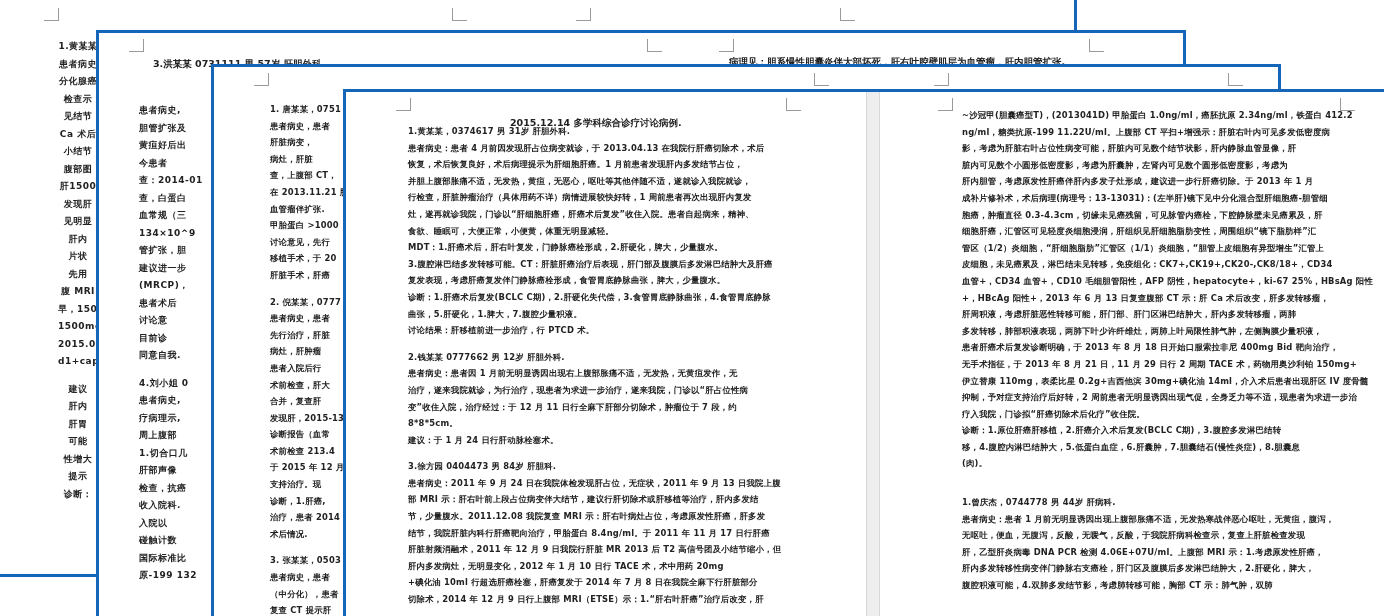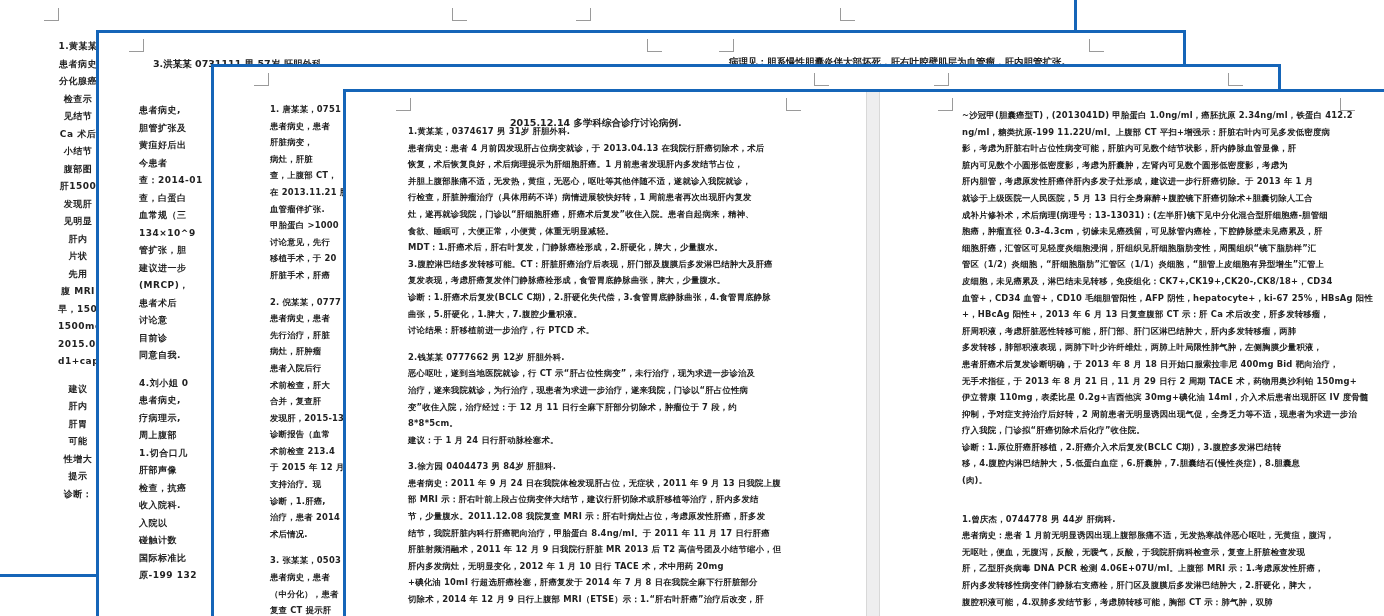--- a/index.html
+++ b/index.html
@@ -172,21 +172,21 @@
         <div class="line">灶，遂再就诊我院，门诊以“肝细胞肝癌，肝癌术后复发”收住入院。患者自起病来，精神、</div>
         <div class="line">食欲、睡眠可，大便正常，小便黄，体重无明显减轻。</div>
         <div class="line">MDT：1.肝癌术后，肝右叶复发，门静脉癌栓形成，2.肝硬化，脾大，少量腹水。</div>
         <div class="line">3.腹腔淋巴结多发转移可能。CT：肝脏肝癌治疗后表现，肝门部及腹膜后多发淋巴结肿大及肝癌</div>
         <div class="line">复发表现，考虑肝癌复发伴门静脉癌栓形成，食管胃底静脉曲张，脾大，少量腹水。</div>
         <div class="line">诊断：1.肝癌术后复发(BCLC C期)，2.肝硬化失代偿，3.食管胃底静脉曲张，4.食管胃底静脉</div>
         <div class="line">曲张，5.肝硬化，1.脾大，7.腹腔少量积液。</div>
         <div class="line">讨论结果：肝移植前进一步治疗，行 PTCD 术。</div>
         <div class="gap"></div>
         <div class="line">2.钱某某 0777662 男 12岁 肝胆外科.</div>
-        <div class="line">恶心呕吐，遂到当地医院就诊，行 CT 示“肝占位性病变”，未行治疗，现为求进一步诊治及</div>
+        <div class="line">患者病史：患者因 1 月前无明显诱因出现右上腹部胀痛不适，无发热，无黄疸发作，无</div>
         <div class="line">治疗，遂来我院就诊，为行治疗，现患者为求进一步治疗，遂来我院，门诊以“肝占位性病</div>
         <div class="line">变”收住入院，治疗经过：于 12 月 11 日行全麻下肝部分切除术，肿瘤位于 7 段，约</div>
         <div class="line">8*8*5cm。</div>
         <div class="line">建议：于 1 月 24 日行肝动脉栓塞术。</div>
         <div class="gap"></div>
         <div class="line">3.徐方园 0404473 男 84岁 肝胆科.</div>
         <div class="line">患者病史：2011 年 9 月 24 日在我院体检发现肝占位，无症状，2011 年 9 月 13 日我院上腹</div>
         <div class="line">部 MRI 示：肝右叶前上段占位病变伴大结节，建议行肝切除术或肝移植等治疗，肝内多发结</div>
         <div class="line">节，少量腹水。2011.12.08 我院复查 MRI 示：肝右叶病灶占位，考虑原发性肝癌，肝多发</div>
         <div class="line">结节，我院肝脏内科行肝癌靶向治疗，甲胎蛋白 8.4ng/ml。于 2011 年 11 月 17 日行肝癌</div>
@@ -199,21 +199,20 @@
   <div class="split-gap" style="left:520px;"></div>
   <div class="page" style="left:534px; top:0; width:510px; height:540px;">
     <div class="corner tl" style="left:58px; top:6px;"></div>
     <div class="corner tr" style="left:460px; top:6px;"></div>
     <div id="mr-body" class="dense" style="position:absolute; left:82px; top:15px; width:420px;">
         <div class="line">~沙冠甲(胆囊癌型T)，(2013041D) 甲胎蛋白 1.0ng/ml，癌胚抗原 2.34ng/ml，铁蛋白 412.2</div>
         <div class="line">ng/ml，糖类抗原-199 11.22U/ml。上腹部 CT 平扫+增强示：肝脏右叶内可见多发低密度病</div>
         <div class="line">影，考虑为肝脏右叶占位性病变可能，肝脏内可见数个结节状影，肝内静脉血管显像，肝</div>
         <div class="line">脏内可见数个小圆形低密度影，考虑为肝囊肿，左肾内可见数个圆形低密度影，考虑为</div>
         <div class="line">肝内胆管，考虑原发性肝癌伴肝内多发子灶形成，建议进一步行肝癌切除。于 2013 年 1 月</div>
-        <div class="line">就诊于上级医院一人民医院，5 月 13 日行全身麻醉+腹腔镜下肝癌切除术+胆囊切除人工合</div>
         <div class="line">成补片修补术，术后病理(病理号：13-13031)：(左半肝)镜下见中分化混合型肝细胞癌-胆管细</div>
         <div class="line">胞癌，肿瘤直径 0.3-4.3cm，切缘未见癌残留，可见脉管内癌栓，下腔静脉壁未见癌累及，肝</div>
         <div class="line">细胞肝癌，汇管区可见轻度炎细胞浸润，肝组织见肝细胞脂肪变性，周围组织“镜下脂肪样”汇</div>
         <div class="line">管区（1/2）炎细胞，“肝细胞脂肪”汇管区（1/1）炎细胞，“胆管上皮细胞有异型增生”汇管上</div>
         <div class="line">皮细胞，未见癌累及，淋巴结未见转移，免疫组化：CK7+,CK19+,CK20-,CK8/18+，CD34</div>
         <div class="line">血管+，CD34 血管+，CD10 毛细胆管阳性，AFP 阴性，hepatocyte+，ki-67 25%，HBsAg 阳性</div>
         <div class="line">+，HBcAg 阳性+，2013 年 6 月 13 日复查腹部 CT 示：肝 Ca 术后改变，肝多发转移瘤，</div>
         <div class="line">肝周积液，考虑肝脏恶性转移可能，肝门部、肝门区淋巴结肿大，肝内多发转移瘤，两肺</div>
         <div class="line">多发转移，肺部积液表现，两肺下叶少许纤维灶，两肺上叶局限性肺气肿，左侧胸膜少量积液，</div>
         <div class="line">患者肝癌术后复发诊断明确，于 2013 年 8 月 18 日开始口服索拉非尼 400mg Bid 靶向治疗，</div>

